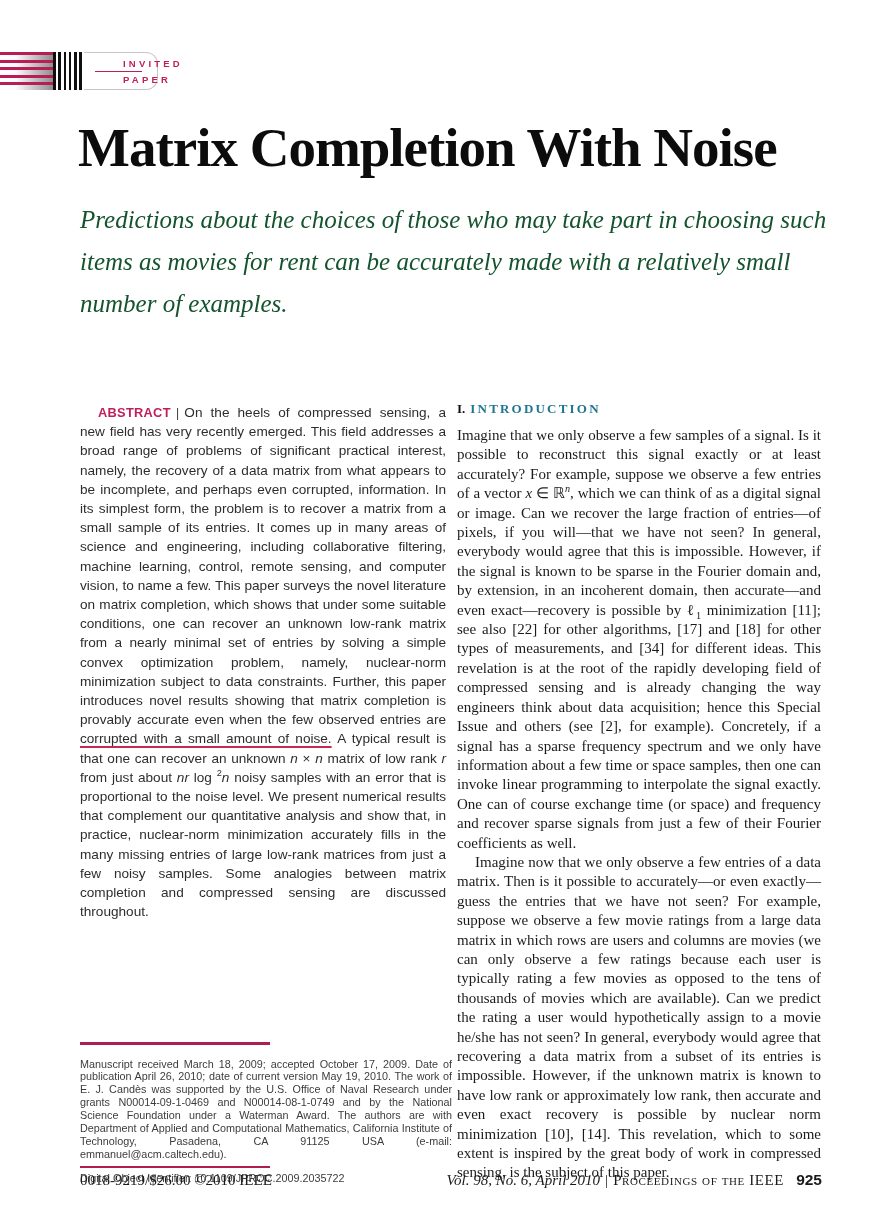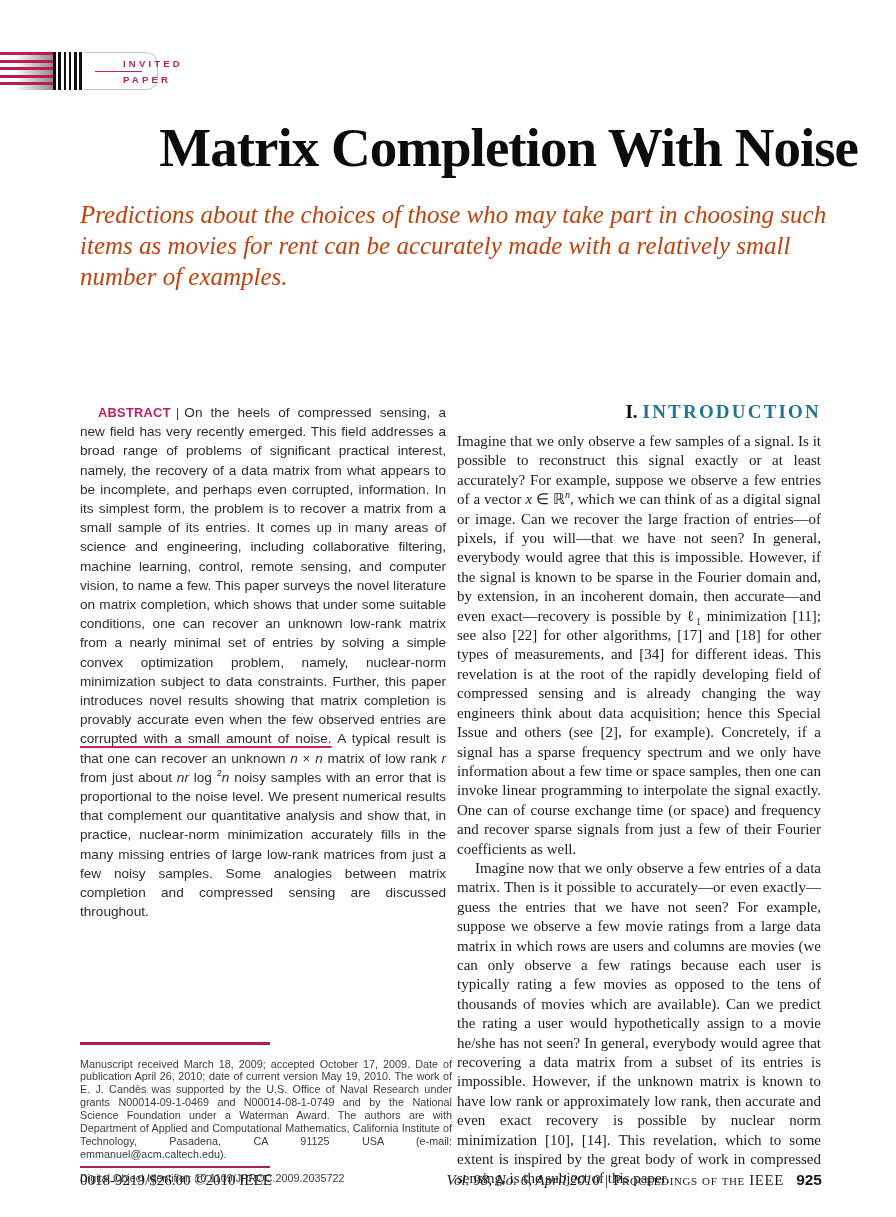--- a/index.html
+++ b/index.html
@@ -27,44 +27,44 @@
   }
   .badge-line {
     font-family:"Liberation Sans", sans-serif; font-size:9.5px; font-weight:700;
     letter-spacing:3.2px; color:#c01e5b; line-height:11px; white-space:nowrap;padding-left:28px;
   }
   .badge-divider { width:47px; height:1px; background:#c01e5b; margin:2px 0; }
 
   
   .title {
     position:absolute; left:78px; top:118px; width:780px;
-    font-size:55px; font-weight:700; letter-spacing:-1px; color:#0c0c0c; line-height:60px;text-align:right;
+    font-size:55px; font-weight:700; letter-spacing:-1px; color:#0c0c0c; line-height:60px;
   }
   .subtitle {
     position:absolute; left:80px; top:199px; width:748px;
-    font-size:25px; font-style:italic; color:#c2410c; line-height:31px;
+    font-size:25px; font-style:italic; color:#14532d; line-height:42px;
   }
   .byline {
     position:absolute; left:79px; top:271px; width:600px;
     font-size:17px; font-variant:small-caps; letter-spacing:1.2px; color:#1a1a1a;
   }
 
   
   .col-left  { position:absolute; left:80px;  top:403px; width:366px; }
   .col-right { position:absolute; left:457px; top:401px; width:364px; }
 
   .sans-par {
     font-family:"Liberation Sans", sans-serif; font-size:13.6px; line-height:19.2px;
     color:#2d2d2d; text-align:justify;
   }
   .blk-label { color:#c01e5b; font-weight:700; font-size:12.8px; letter-spacing:0.3px;margin-left:18px; }
   .sep { color:#4a4a4a; font-weight:400; padding:0 5px; }
   .keywords { margin-top:15px; }
 
-  .sec-heading { font-size:19px; font-weight:700; color:#101010; margin:0 0 9px 0;text-align:right; }
+  .sec-heading { font-size:13px; font-weight:700; color:#101010; margin:0 0 9px 0; }
   .sec-heading .word { color:#1e7690; letter-spacing:2.2px; margin-left:5px; }
   .body-text { font-size:15px; line-height:19.4px; text-align:justify; color:#1b1b1b; }
   .para2 { text-indent:18px; }
 
   
   .sg-i { font-style:italic; }
   .sg-u {
     text-decoration:underline; text-decoration-color:#c42a52;
     text-decoration-thickness:1.8px; text-underline-offset:2.5px;
   }

